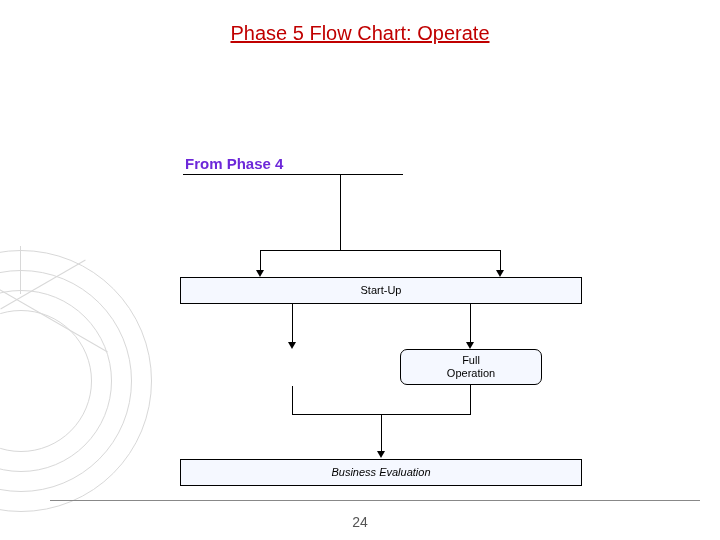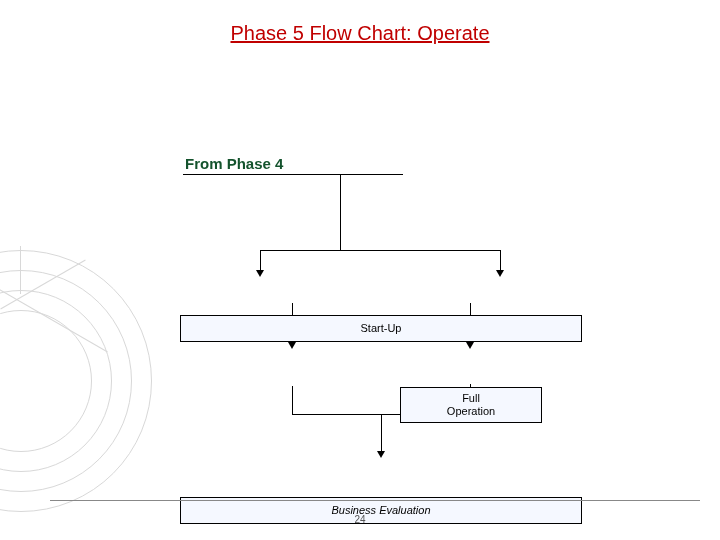--- a/index.html
+++ b/index.html
@@ -1,24 +1,24 @@
 <!DOCTYPE html>
 <html><head>
 <meta charset="utf-8">
 <style>
   html,body{margin:0;padding:0;width:720px;height:540px;background:#fff;font-family:Arial,Helvetica,sans-serif;overflow:hidden;}
   .page{position:relative;width:720px;height:540px;}
   .title{position:absolute;left:0;right:0;top:22px;text-align:center;color:#c00000;font-size:20px;text-decoration:underline;}
-  .from{position:absolute;left:183px;top:155px;font-weight:bold;font-size:15px;color:#14532d;border-bottom:1px solid #000;padding:0 120px 2px 2px;}
-  .box{position:absolute;border:1px solid #000;background:#f5f8ff;font-size:11px;color:#000;display:flex;align-items:center;justify-content:center;text-align:center;line-height:1.2;margin-top:38px;}
+  .from{position:absolute;left:183px;top:155px;font-weight:bold;font-size:15px;color:#6d28d9;border-bottom:1px solid #000;padding:0 120px 2px 2px;}
+  .box{position:absolute;border:1px solid #000;background:#f5f8ff;font-size:11px;color:#000;display:flex;align-items:center;justify-content:center;text-align:center;line-height:1.2;}
   .startup{left:180px;top:277px;width:400px;height:25px;}
   .post{left:222px;top:349px;width:140px;height:36px;}
-  .full{left:400px;top:349px;width:140px;height:34px;}
+  .full{left:400px;top:349px;width:140px;height:34px;border-radius:7px;}
   .biz{left:180px;top:459px;width:400px;height:25px;font-style:italic;}
-  .pagenum{position:absolute;left:0;right:0;top:514px;text-align:center;font-size:10px;color:#555;}
+  .pagenum{position:absolute;left:0;right:0;top:514px;text-align:center;font-size:14px;color:#555;}
   .hr{position:absolute;left:50px;right:20px;top:500px;border-top:1px solid #888;}
 
   
   .ln{position:absolute;background:#000;}
   
   .l1{left:340px;top:175px;width:1px;height:75px;}
   
   .l2{left:260px;top:250px;width:240px;height:1px;}
   .l3{left:260px;top:250px;width:1px;height:21px;}
   .l4{left:500px;top:250px;width:1px;height:21px;}

